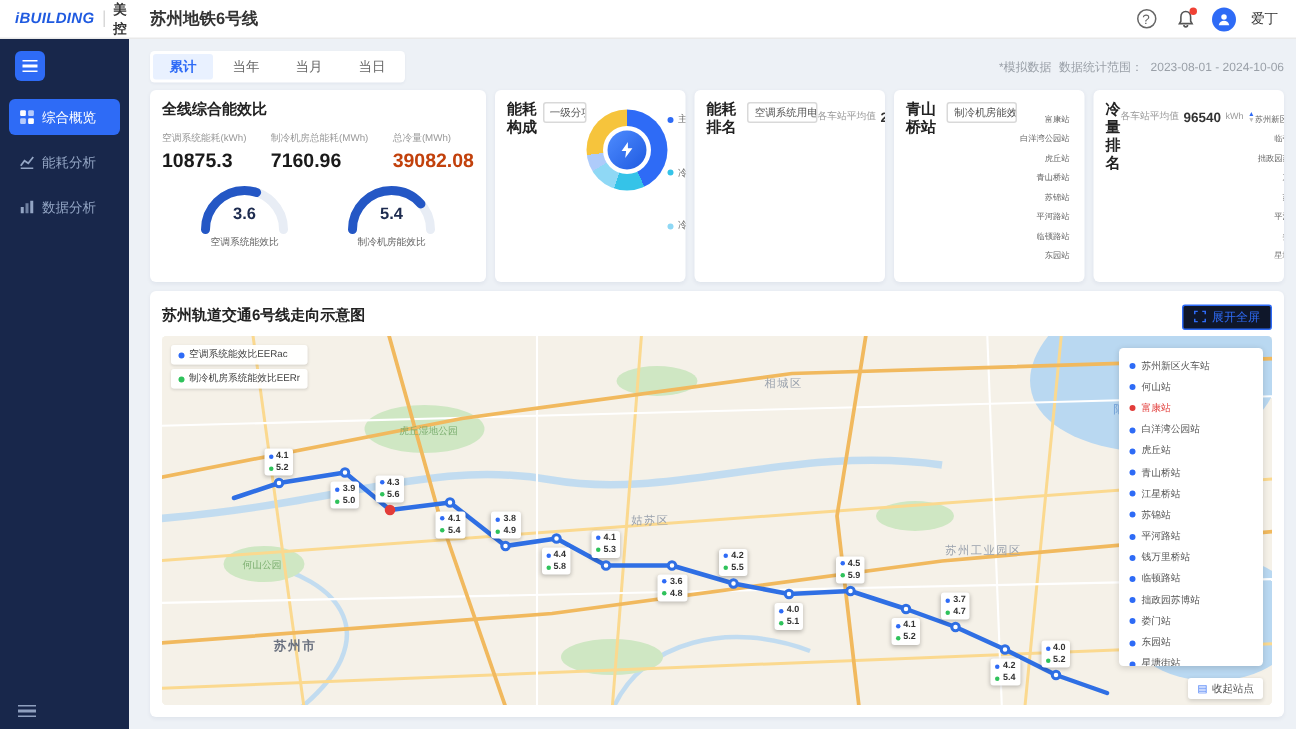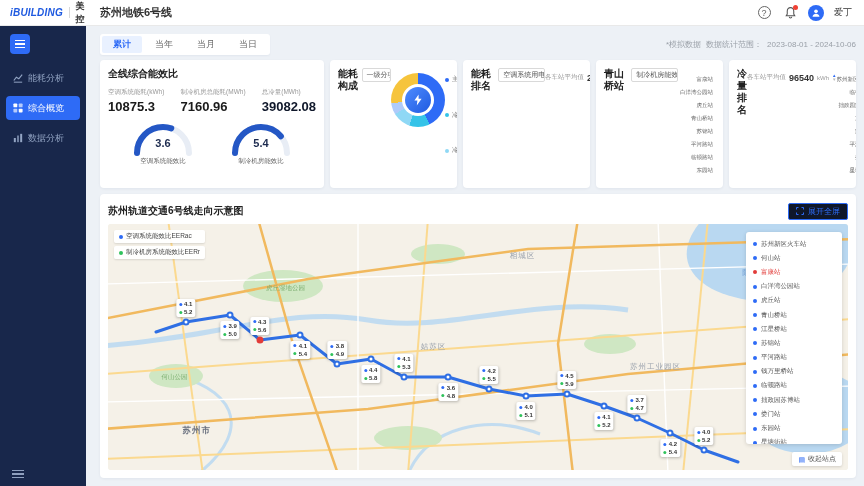--- a/index.html
+++ b/index.html
@@ -48,21 +48,21 @@
   .card-head { display:flex; align-items:flex-start; justify-content:space-between; }
   .dropdown { display:flex; align-items:center; gap:2px; border:1px solid #d9d9d9; border-radius:2px; padding:1px 4px; font-size:7px; color:#555; cursor:pointer; white-space:nowrap; max-width:78px; overflow:hidden; }
   .caret { font-size:6px; color:#999; }
 
   
   .card-overview { width:224px; flex:none; display:flex; flex-direction:column; }
   .stats-row { display:flex; justify-content:space-between; margin-top:8px; }
   .stat { display:flex; flex-direction:column; gap:2px; }
   .stat-label { font-size:6.5px; color:#999; white-space:nowrap; }
   .stat-value { font-size:13px; font-weight:bold; color:#1a1a1a; }
-  .stat:last-child .stat-value { color:#0f172a; }
+  .stat:last-child .stat-value { color:#c2410c; }
   .gauges-row { display:flex; justify-content:center; gap:34px; margin-top:6px; }
   .gauge { position:relative; width:64px; display:flex; flex-direction:column; align-items:center; }
   .gauge-value { position:absolute; top:17px; left:0; right:0; text-align:center; font-size:11px; font-weight:bold; color:#1d2b4f; }
   .gauge-label { font-size:6.5px; color:#666; margin-top:1px; white-space:nowrap; }
 
   
   .card-flex { flex:1; display:flex; }
   .donut-wrap { display:flex; justify-content:center; margin-top:5px; }
   .donut { position:relative; width:54px; height:54px; border-radius:50%; }
   .donut-hole { position:absolute; inset:11px; background:#fff; border-radius:50%; display:flex; align-items:center; justify-content:center; }
@@ -156,39 +156,39 @@
     </div>
   </div>
 
   <div class="sidebar">
     <div class="side-burger">
         <i></i>
         <i></i>
         <i></i>
       </div>
     <div class="side-menu">
-        <div class="side-item">
-          <span class="si-icon">
-            <svg viewBox="0 0 12 12" width="10" height="10">
-              <polyline points="1,9 4,5 7,7 11,2" fill="none" stroke="currentColor" stroke-width="1.4"></polyline>
-              <line x1="1" y1="11" x2="11" y2="11" stroke="currentColor" stroke-width="1.2"></line>
-            </svg>
-          </span>
-          <span>能耗分析</span>
-        </div>
         <div class="side-item active">
           <span class="si-icon">
             <svg viewBox="0 0 12 12" width="10" height="10">
               <rect x="0.5" y="0.5" width="4.6" height="4.6" rx="1" fill="currentColor"></rect>
               <rect x="6.9" y="0.5" width="4.6" height="4.6" rx="1" fill="currentColor" opacity=".65"></rect>
               <rect x="0.5" y="6.9" width="4.6" height="4.6" rx="1" fill="currentColor" opacity=".65"></rect>
               <rect x="6.9" y="6.9" width="4.6" height="4.6" rx="1" fill="currentColor"></rect>
             </svg>
           </span>
           <span>综合概览</span>
+        </div>
+        <div class="side-item">
+          <span class="si-icon">
+            <svg viewBox="0 0 12 12" width="10" height="10">
+              <polyline points="1,9 4,5 7,7 11,2" fill="none" stroke="currentColor" stroke-width="1.4"></polyline>
+              <line x1="1" y1="11" x2="11" y2="11" stroke="currentColor" stroke-width="1.2"></line>
+            </svg>
+          </span>
+          <span>能耗分析</span>
         </div>
         <div class="side-item">
           <span class="si-icon">
             <svg viewBox="0 0 12 12" width="10" height="10">
               <rect x="1" y="6" width="2.4" height="5" fill="currentColor"></rect>
               <rect x="4.8" y="3" width="2.4" height="8" fill="currentColor" opacity=".7"></rect>
               <rect x="8.6" y="1" width="2.4" height="10" fill="currentColor"></rect>
             </svg>
           </span>
           <span>数据分析</span>

